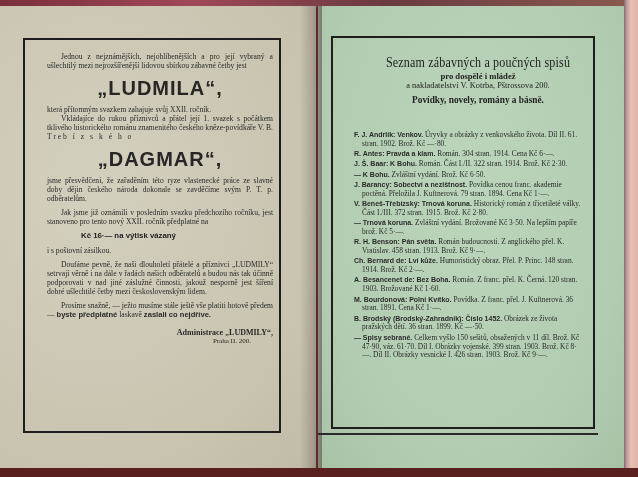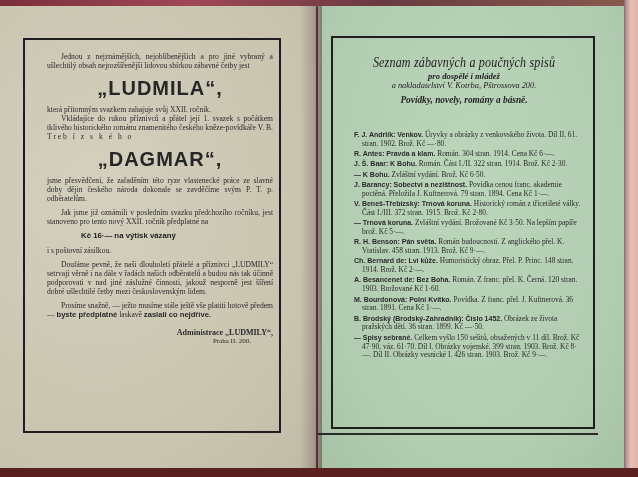--- a/index.html
+++ b/index.html
@@ -22,21 +22,21 @@
   .ltext p{margin:0;}
   .ind{text-indent:14px;}
   .big{font-family:"Liberation Sans",sans-serif;font-weight:bold;font-size:20px;letter-spacing:1px;text-align:center;color:#262626;margin:7px 0 6px 0;line-height:22px;}
   .price{font-family:"Liberation Sans",sans-serif;font-weight:bold;font-size:7.8px;line-height:10px;padding-left:34px;color:#222;}
   .gap{height:5px;}
   .sign{text-align:right;font-weight:bold;font-size:8px;margin-top:9px;}
   .signsub{text-align:right;font-size:7px;padding-right:22px;}
   .bold{font-weight:bold;font-family:"Liberation Sans",sans-serif;}
   .sp{letter-spacing:2px;}
 
-  .rhead{position:absolute;left:333px;top:55px;width:262px;text-align:center;color:#222;font-style:italic;}
+  .rhead{position:absolute;left:333px;top:55px;width:290px;text-align:center;color:#222;}
   .rtitle{font-size:14px;line-height:16px;transform:scaleX(.86);letter-spacing:.2px;}
   .rsub{font-weight:bold;font-size:8.6px;line-height:10px;}
   .rpub{font-size:8.4px;line-height:9.5px;}
   .rsec{font-weight:bold;font-size:9.3px;line-height:11px;margin-top:4px;text-align:center;}
   .rlist{position:absolute;left:354px;top:131px;width:228px;font-size:7.4px;line-height:8.8px;color:#2a2a2a;}
   .entry{margin:0 0 1.5px 0;text-indent:-8px;padding-left:8px;}
   .entry .au{font-weight:bold;font-family:"Liberation Sans",sans-serif;font-size:7px;}
   .entry .ti{font-weight:bold;font-family:"Liberation Sans",sans-serif;font-size:7px;}
 </style>
 </head>
@@ -47,21 +47,21 @@
 <div class="page-right"></div>
 <div class="spine-shadow"></div>
 <div class="right-edge"></div>
 <div class="botstrip"></div>
 
 <div class="frame-left"></div>
 <div class="frame-right"></div>
 <div class="frame-right-bottomline"></div>
 
 <div class="ltext">
-  <p class="ind">Jednou z nejznámějších, nejoblíbenějších a pro jiné vybraný a ušlechtilý obsah nejrozšířenější lidovou sbírkou zábavné četby jest</p>
+  <p class="ind">Jednou z nejznámějších, nejoblíbenějších a pro její vybraný a ušlechtilý mezi nejrozšířenější lidovou sbírkou zábavné četby jest</p>
   <div class="big">„LUDMILA“,</div>
   <p>která přítomným svazkem zahajuje svůj XXII. ročník.</p>
   <p class="ind"><span>Vkládajíce do rukou příznivců a přátel její 1. svazek s počátkem tklivého historického románu znamenitého českého kněze-povídkáře V. B. T r e</span> <span class="sp">b í z s k é h o</span></p>
   <div class="big">„DAGMAR“,</div>
   <p>jsme přesvědčeni, že zařaděním této ryze vlastenecké práce ze slavné doby dějin českého národa dokonale se zavděčíme svým P. T. p. odběratelům.</p>
   <div class="gap"></div>
   <p class="ind">Jak jsme již oznámili v posledním svazku předchozího ročníku, jest stanoveno pro tento nový XXII. ročník předplatné na</p>
   <div class="gap"></div>
   <div class="price">Kč 16·— na výtisk vázaný</div>
   <div class="gap"></div>

